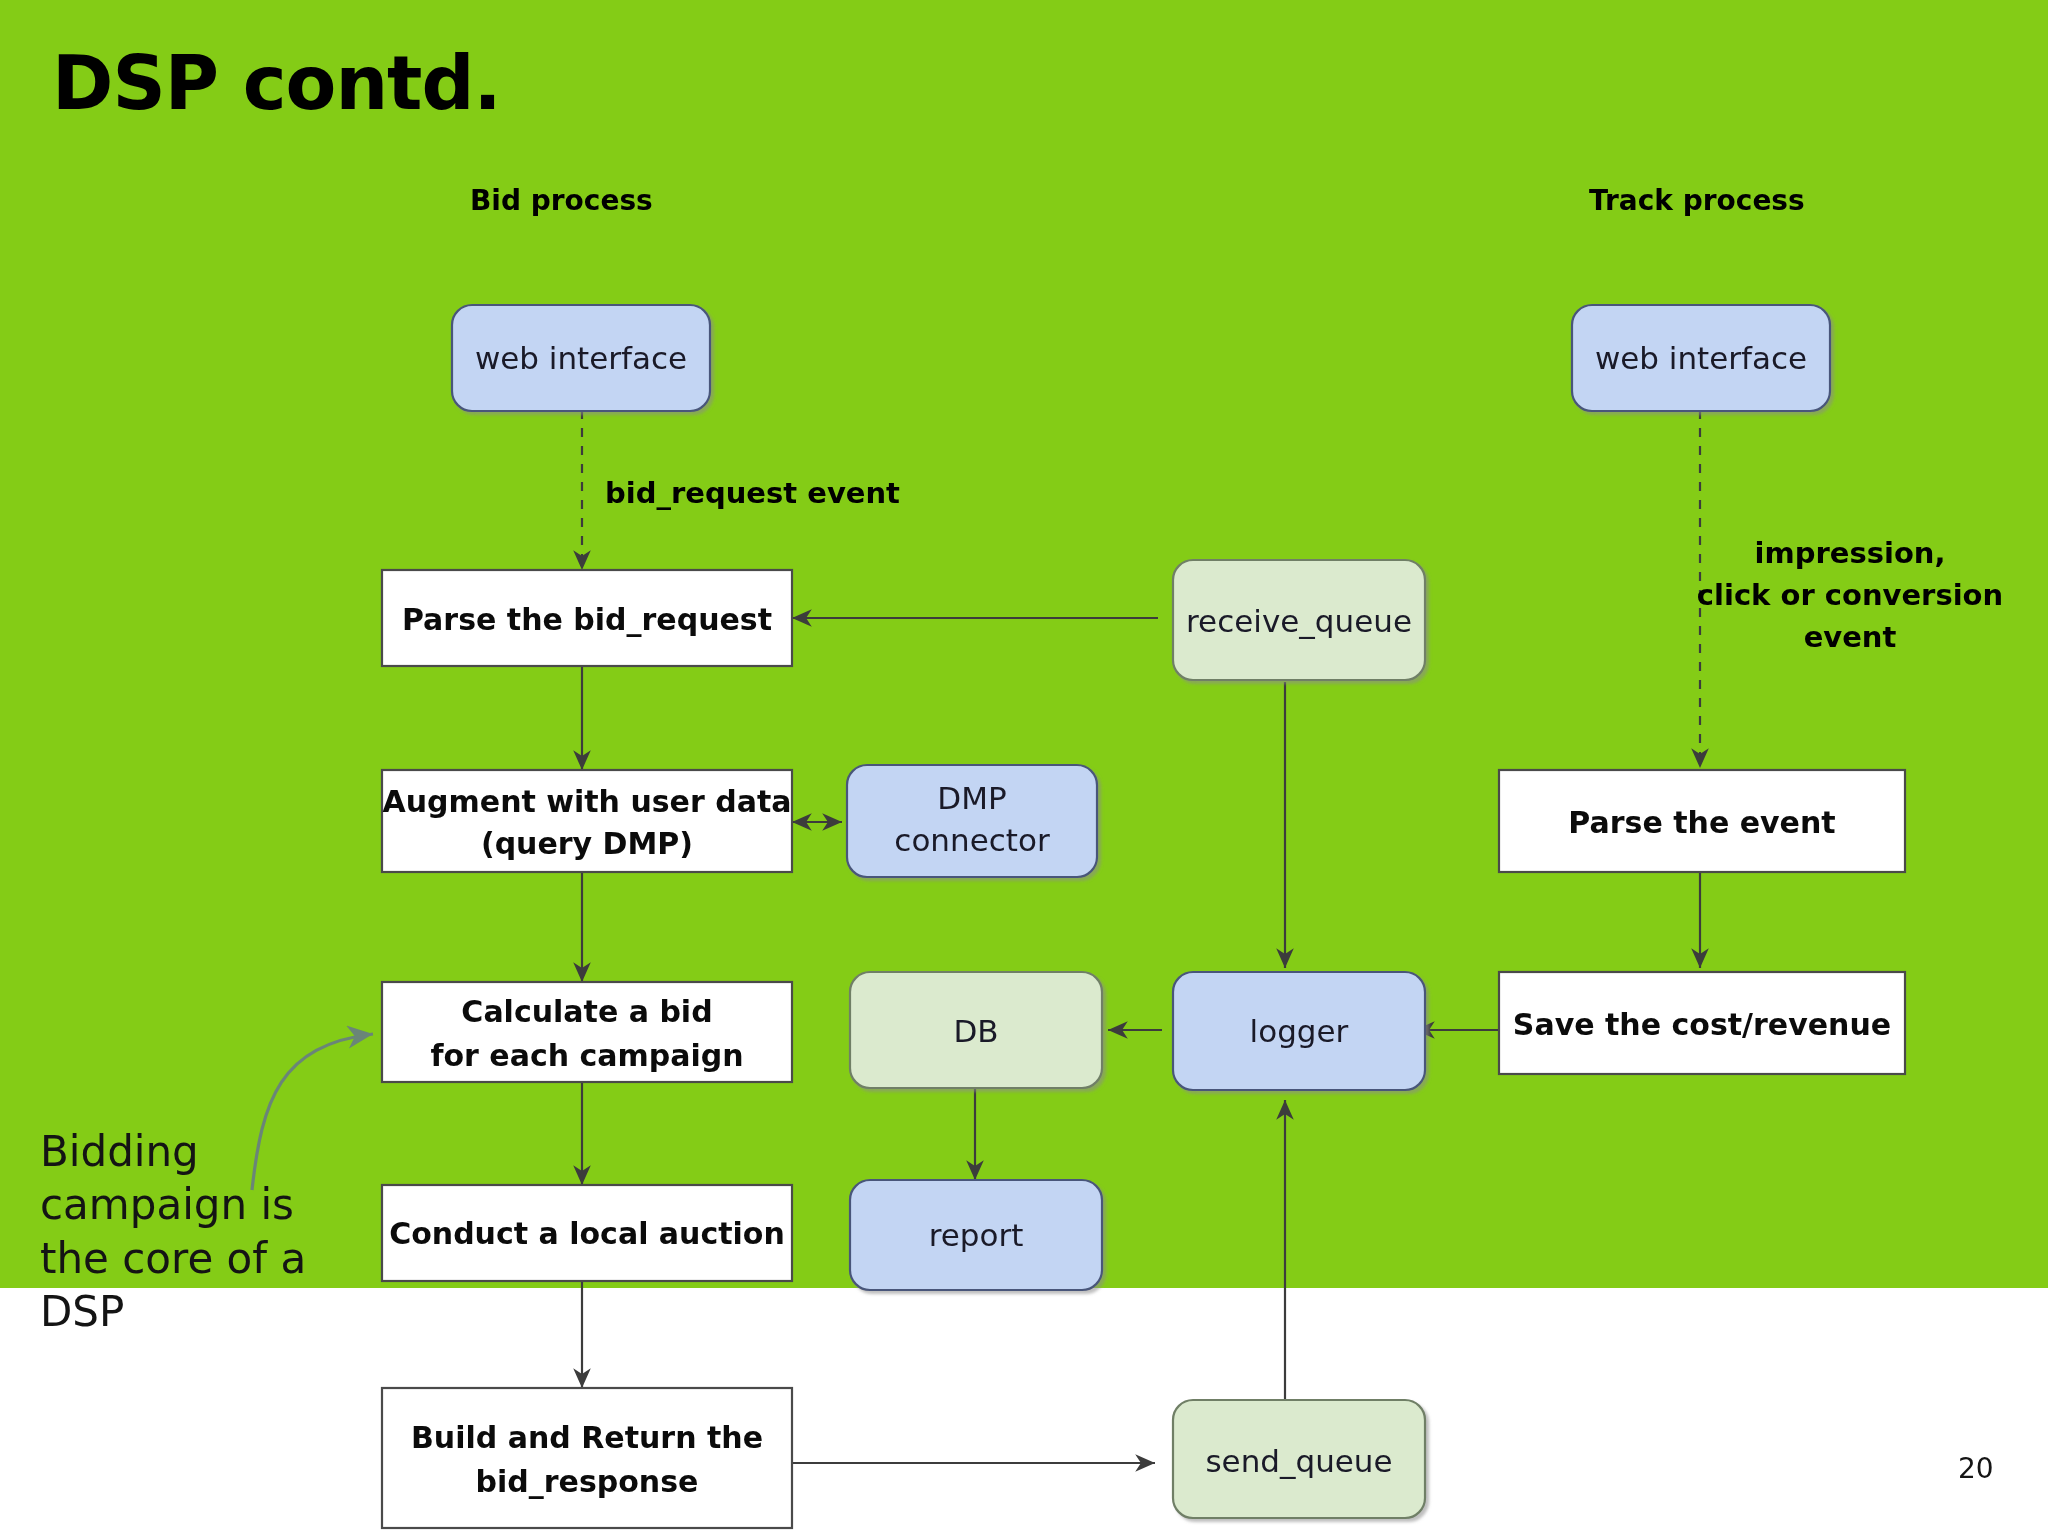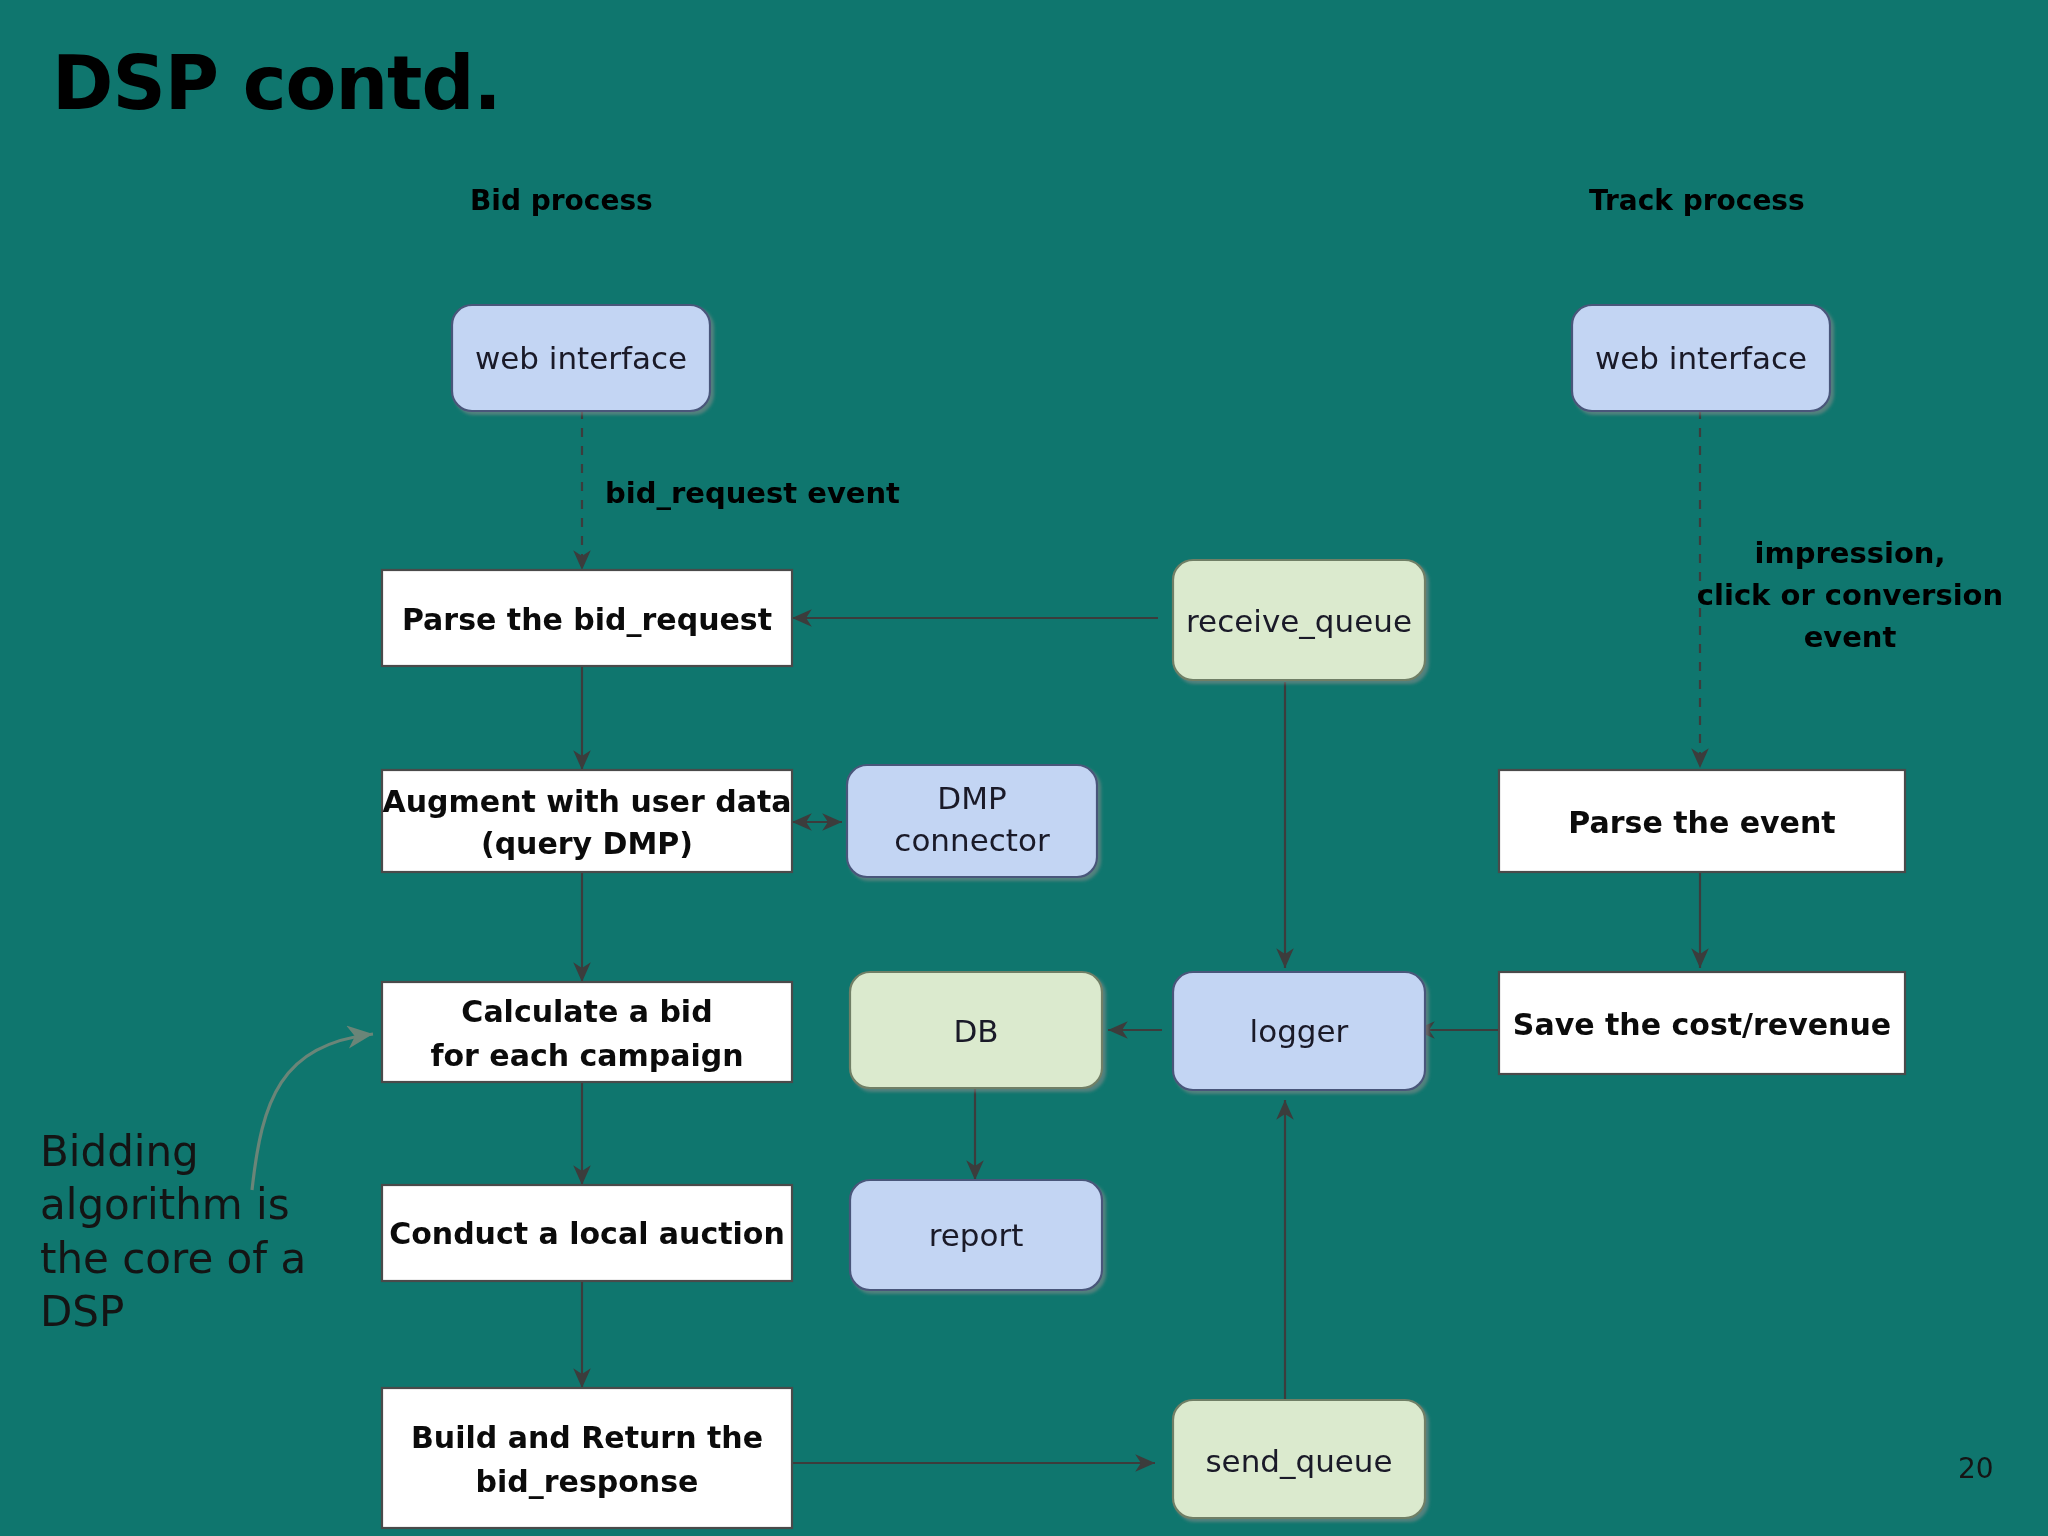--- a/index.html
+++ b/index.html
@@ -13,22 +13,22 @@
     position: relative;
     overflow: hidden;
     font-family: "DejaVu Sans", sans-serif;
     color: #000000;
   }
 
   #slide {
     position: absolute;
     left: 0; top: 0;
     width: 2048px;
-    height: 1536px;
-    background: #0f766e;
+    height: 1288px;
+    background: #84cc16;
   }
 
   
   #slide-title {
     position: absolute;
     left: 52px;
     top: 46px;
     font-family: "DejaVu Sans", sans-serif;
     font-weight: bold;
     font-size: 74px;
@@ -127,21 +127,21 @@
   }
 </style>
 </head>
 <body>
 
 <div id="slide">
 
   <div id="slide-title">DSP contd.</div>
 
   <div id="annotation-text">Bidding
-algorithm is
+campaign is
 the core of a
 DSP</div>
 
   <div id="page-number">20</div>
 
   <svg id="diagram" viewBox="0 0 2048 1536" xmlns="http://www.w3.org/2000/svg">
     <defs>
       <marker id="arrow" markerWidth="10" markerHeight="10" refX="9" refY="4" orient="auto" markerUnits="strokeWidth">
         <path d="M0,0 L9,4 L0,8 L2.6,4 z" fill="#3c3c3c"></path>
       </marker>

